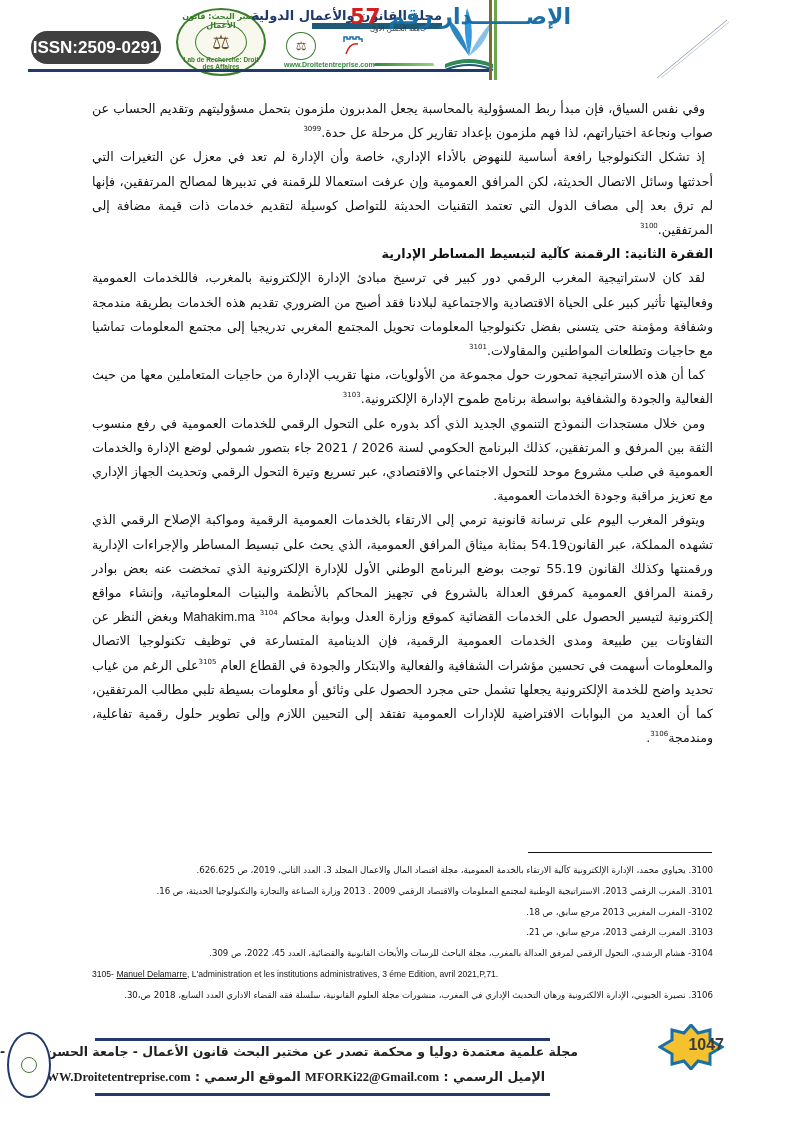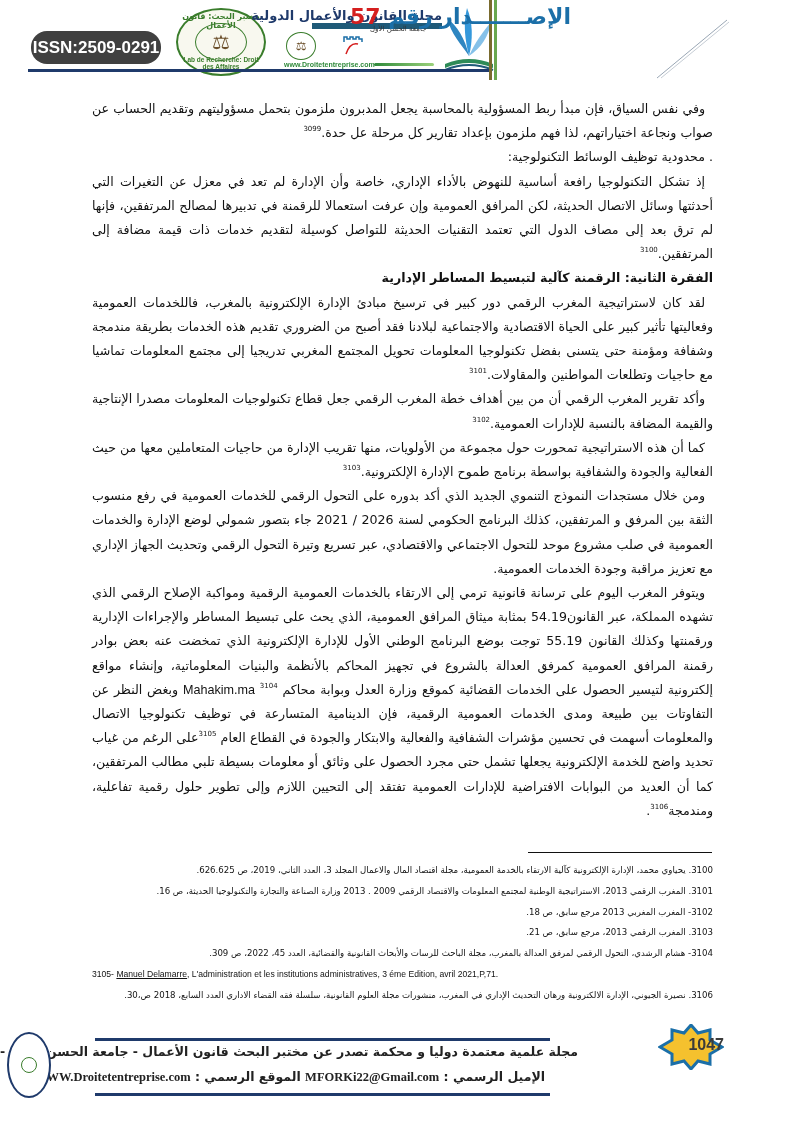--- a/index.html
+++ b/index.html
@@ -113,25 +113,23 @@
   </div>
 
   <svg class="diag" viewBox="0 0 75 62">
     <line x1="2" y1="60" x2="72" y2="2" stroke="#9aa7b5" stroke-width="1"></line>
     <line x1="6" y1="60" x2="74" y2="4" stroke="#c5ccd4" stroke-width="1"></line>
   </svg>
 </div>
 
 <div class="content">
   <p class="para indent"><span>وفي نفس السياق، فإن مبدأ ربط المسؤولية بالمحاسبة يجعل المدبرون ملزمون بتحمل مسؤوليتهم وتقديم الحساب عن صواب ونجاعة اختياراتهم، لذا فهم ملزمون بإعداد تقارير كل مرحلة عل حدة.</span><sup>3099</sup></p>
-  <p class="para"><span>. محدودية توظيف الوسائط التكنولوجية:</span></p>
   <p class="para indent"><span>إذ تشكل التكنولوجيا رافعة أساسية للنهوض بالأداء الإداري، خاصة وأن الإدارة لم تعد في معزل عن التغيرات التي أحدثتها وسائل الاتصال الحديثة، لكن المرافق العمومية وإن عرفت استعمالا للرقمنة في تدبيرها لمصالح المرتفقين، فإنها لم ترق بعد إلى مصاف الدول التي تعتمد التقنيات الحديثة للتواصل كوسيلة لتقديم خدمات ذات قيمة مضافة إلى المرتفقين.</span><sup>3100</sup></p>
   <p class="para heading">الفقرة الثانية: الرقمنة كآلية لتبسيط المساطر الإدارية</p>
   <p class="para indent"><span>لقد كان لاستراتيجية المغرب الرقمي دور كبير في ترسيخ مبادئ الإدارة الإلكترونية بالمغرب، فاللخدمات العمومية وفعاليتها تأثير كبير على الحياة الاقتصادية والاجتماعية لبلادنا فقد أصبح من الضروري تقديم هذه الخدمات بطريقة مندمجة وشفافة ومؤمنة حتى يتسنى بفضل تكنولوجيا المعلومات تحويل المجتمع المغربي تدريجيا إلى مجتمع المعلومات تماشيا مع حاجيات وتطلعات المواطنين والمقاولات.</span><sup>3101</sup></p>
-  <p class="para indent"><span>وأكد تقرير المغرب الرقمي أن من بين أهداف خطة المغرب الرقمي جعل قطاع تكنولوجيات المعلومات مصدرا الإنتاجية والقيمة المضافة بالنسبة للإدارات العمومية.</span><sup>3102</sup></p>
   <p class="para indent"><span>كما أن هذه الاستراتيجية تمحورت حول مجموعة من الأولويات، منها تقريب الإدارة من حاجيات المتعاملين معها من حيث الفعالية والجودة والشفافية بواسطة برنامج طموح الإدارة الإلكترونية.</span><sup>3103</sup></p>
   <p class="para indent"><span>ومن خلال مستجدات النموذج التنموي الجديد الذي أكد بدوره على التحول الرقمي للخدمات العمومية في رفع منسوب الثقة بين المرفق و المرتفقين، كذلك  البرنامج الحكومي لسنة 2026 / 2021 جاء بتصور شمولي لوضع الإدارة والخدمات العمومية في صلب مشروع موحد للتحول الاجتماعي والاقتصادي، عبر تسريع وتيرة التحول الرقمي وتحديث الجهاز الإداري مع تعزيز مراقبة وجودة الخدمات العمومية.</span></p>
   <p class="para indent"><span>ويتوفر المغرب اليوم على ترسانة قانونية ترمي إلى الارتقاء بالخدمات العمومية الرقمية ومواكبة الإصلاح الرقمي الذي تشهده المملكة، عبر القانون54.19 بمثابة ميثاق المرافق العمومية، الذي يحث على تبسيط المساطر والإجراءات الإدارية ورقمنتها وكذلك القانون 55.19 توجت بوضع البرنامج الوطني الأول للإدارة الإلكترونية الذي تمخضت عنه بعض بوادر رقمنة المرافق العمومية كمرفق العدالة بالشروع في تجهيز المحاكم بالأنظمة والبنيات المعلوماتية، وإنشاء مواقع إلكترونية لتيسير الحصول على الخدمات القضائية كموقع وزارة العدل وبوابة محاكم</span> <span class="latin">Mahakim.ma</span> <sup>3104</sup><span> وبغض النظر عن التفاوتات بين طبيعة ومدى الخدمات العمومية الرقمية، فإن الدينامية المتسارعة في توظيف تكنولوجيا الاتصال والمعلومات أسهمت في تحسين مؤشرات الشفافية والفعالية والابتكار والجودة في القطاع العام</span> <sup>3105</sup><span>على الرغم من غياب تحديد واضح للخدمة الإلكترونية يجعلها تشمل حتى مجرد الحصول على وثائق أو معلومات بسيطة تلبي مطالب المرتفقين، كما أن العديد من البوابات الافتراضية للإدارات العمومية تفتقد إلى التحيين اللازم وإلى تطوير حلول رقمية تفاعلية، ومندمجة</span><sup>3106</sup><span>.</span></p>
 </div>
 
 <div class="fn-rule"></div>
 <div class="footnotes">
   <p class="fn">3100. يحياوي محمد، الإدارة الإلكترونية كآلية الارتقاء بالخدمة العمومية، مجلة اقتصاد المال والاعمال المجلد 3، العدد  الثاني، 2019، ص 626.625.</p>
   <p class="fn">3101. المغرب الرقمي 2013، الاستراتيجية الوطنية لمجتمع المعلومات والاقتصاد الرقمي 2009 . 2013 وزارة الصناعة والتجارة والتكنولوجيا الحديثة، ص 16.</p>
   <p class="fn">3102- المغرب المغربي 2013 مرجع سابق، ص 18.</p>

